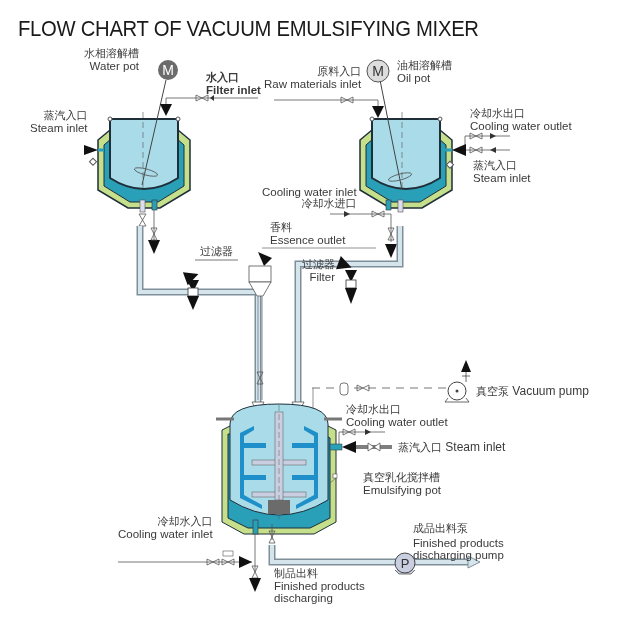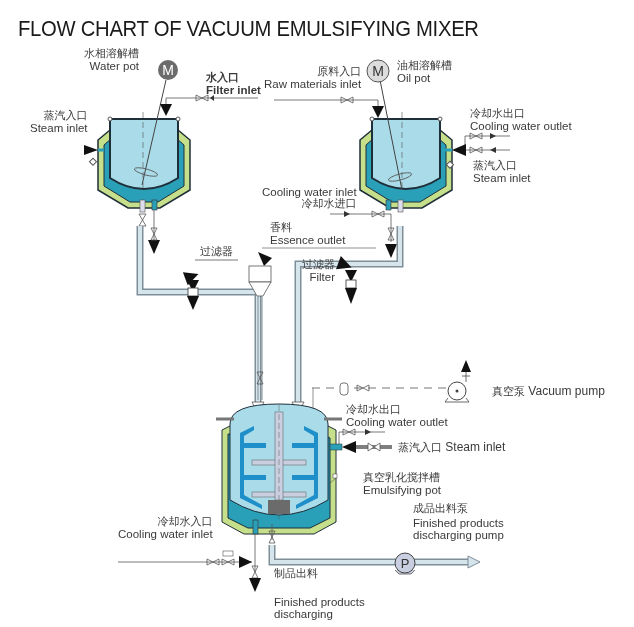--- a/index.html
+++ b/index.html
@@ -260,42 +260,42 @@
   <span class="cn">香料</span>
   <span class="en">Essence outlet</span>
 </div>
 <div class="lbl" style="left:200px;top:246px;">
   <span class="cn">过滤器</span>
 </div>
 <div class="lbl r" style="left:302px;top:259px;">
   <span class="cn">过滤器</span>
   <span class="en">Filter</span>
 </div>
-<div class="lbl inline" style="left:476px;top:385px;font-size:12px;margin-left:16px;">
+<div class="lbl inline" style="left:476px;top:385px;font-size:12px;">
   <span class="cn">真空泵</span>
   <span class="en">Vacuum pump</span>
 </div>
 <div class="lbl" style="left:346px;top:404px;">
   <span class="cn">冷却水出口</span>
   <span class="en">Cooling water outlet</span>
 </div>
 <div class="lbl inline" style="left:398px;top:441px;font-size:12px;">
   <span class="cn">蒸汽入口</span>
   <span class="en">Steam inlet</span>
 </div>
 <div class="lbl" style="left:363px;top:472px;">
   <span class="cn">真空乳化搅拌槽</span>
   <span class="en">Emulsifying pot</span>
 </div>
 <div class="lbl r" style="left:118px;top:516px;">
   <span class="cn">冷却水入口</span>
   <span class="en">Cooling water inlet</span>
 </div>
 <div class="lbl" style="left:274px;top:568px;">
-  <span class="cn" style="margin-bottom:16px;">制品出料</span>
+  <span class="cn" style="margin-bottom:0;">制品出料</span>
   <span class="en">Finished products</span>
   <span class="en">discharging</span>
 </div>
-<div class="lbl" style="left:413px;top:503px;">
+<div class="lbl" style="left:413px;top:523px;">
   <span class="cn" style="margin-bottom:2px;">成品出料泵</span>
   <span class="en">Finished products</span>
   <span class="en">discharging pump</span>
 </div>
 
 </body></html>

